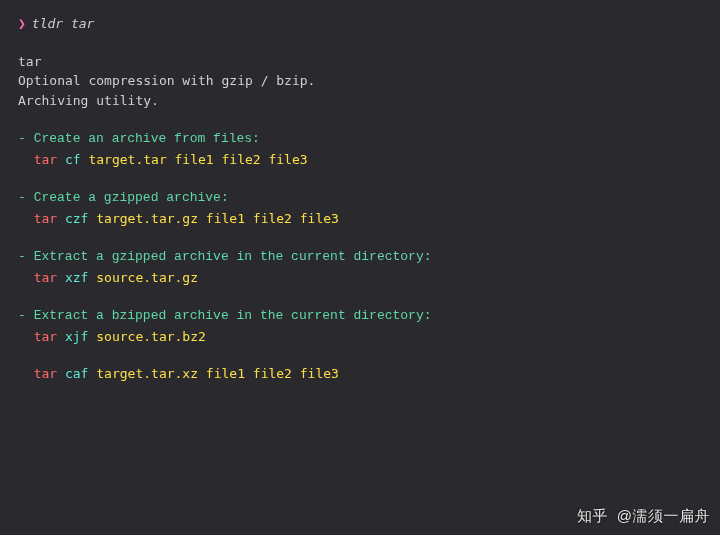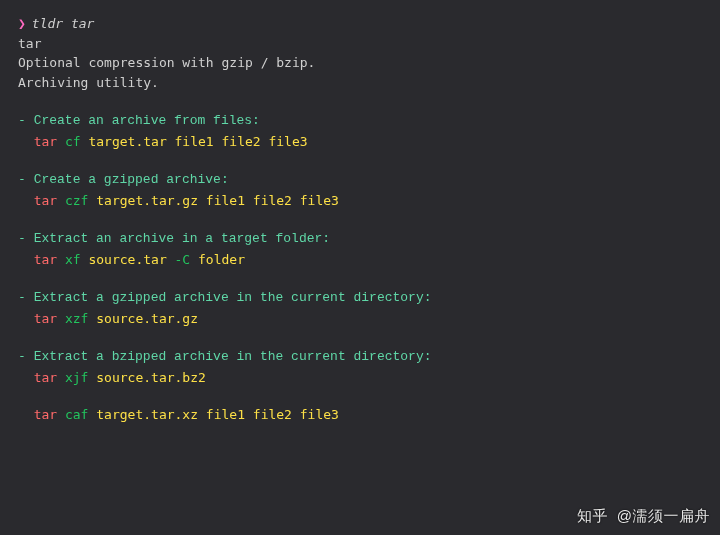--- a/index.html
+++ b/index.html
@@ -11,29 +11,29 @@
       line-height: 1.5;
       width: 720px;
       height: 535px;
       padding: 14px 18px;
       position: relative;
       overflow: hidden;
     }
     .prompt-line { color: #d0d0d0; }
     .prompt-sym { color: #ff6ac1; font-weight: bold; margin-right: 6px; }
     .cmd-text { color: #d0d0d0; font-style: italic; }
-    .section { }
+    .section { margin-top: 18px; }
     .header-line { color: #d0d0d0; }
     .entry { margin-top: 18px; }
     .desc { color: #5fd7a7; font-family: Liberation Mono, monospace; }
     .dash { color: #5fd7a7; }
     .example { margin-top: 1px; padding-left: 0; }
     .indent { display:inline-block; width: 2ch; }
     .kw { color: #ff6a6a; }
-    .flag { color: #22c55e; }
+    .flag { color: #5eead4; }
     .arg { color: #fde047; }
     .watermark {
       position: absolute;
       right: 10px;
       bottom: 8px;
       color: #e8e8e8;
       font-family: sans-serif;
       font-size: 15px;
       letter-spacing: 0.5px;
       text-shadow: 0 0 2px #000;
@@ -56,24 +56,20 @@
   <div id="entries">
       <div class="entry">
         <div><span class="dash">- </span><span class="desc">Create an archive from files:</span></div>
         <div class="example"><span class="indent"></span><span class="kw">tar</span> <span class="flag">cf</span> <span class="arg">target.tar file1 file2 file3</span></div>
       </div>
       <div class="entry">
         <div><span class="dash">- </span><span class="desc">Create a gzipped archive:</span></div>
         <div class="example"><span class="indent"></span><span class="kw">tar</span> <span class="flag">czf</span> <span class="arg">target.tar.gz file1 file2 file3</span></div>
       </div>
       <div class="entry">
-        <div><span class="dash">- </span><span class="desc">Extract an archive in a target folder:</span></div>
-        <div class="example"><span class="indent"></span><span class="kw">tar</span> <span class="flag">xf</span> <span class="arg">source.tar</span> <span class="flag">-C</span> <span class="arg">folder</span></div>
-      </div>
-      <div class="entry">
         <div><span class="dash">- </span><span class="desc">Extract a gzipped archive in the current directory:</span></div>
         <div class="example"><span class="indent"></span><span class="kw">tar</span> <span class="flag">xzf</span> <span class="arg">source.tar.gz</span></div>
       </div>
       <div class="entry">
         <div><span class="dash">- </span><span class="desc">Extract a bzipped archive in the current directory:</span></div>
         <div class="example"><span class="indent"></span><span class="kw">tar</span> <span class="flag">xjf</span> <span class="arg">source.tar.bz2</span></div>
       </div>
       <div class="entry">
         <div class="example"><span class="indent"></span><span class="kw">tar</span> <span class="flag">caf</span> <span class="arg">target.tar.xz file1 file2 file3</span></div>
       </div>

